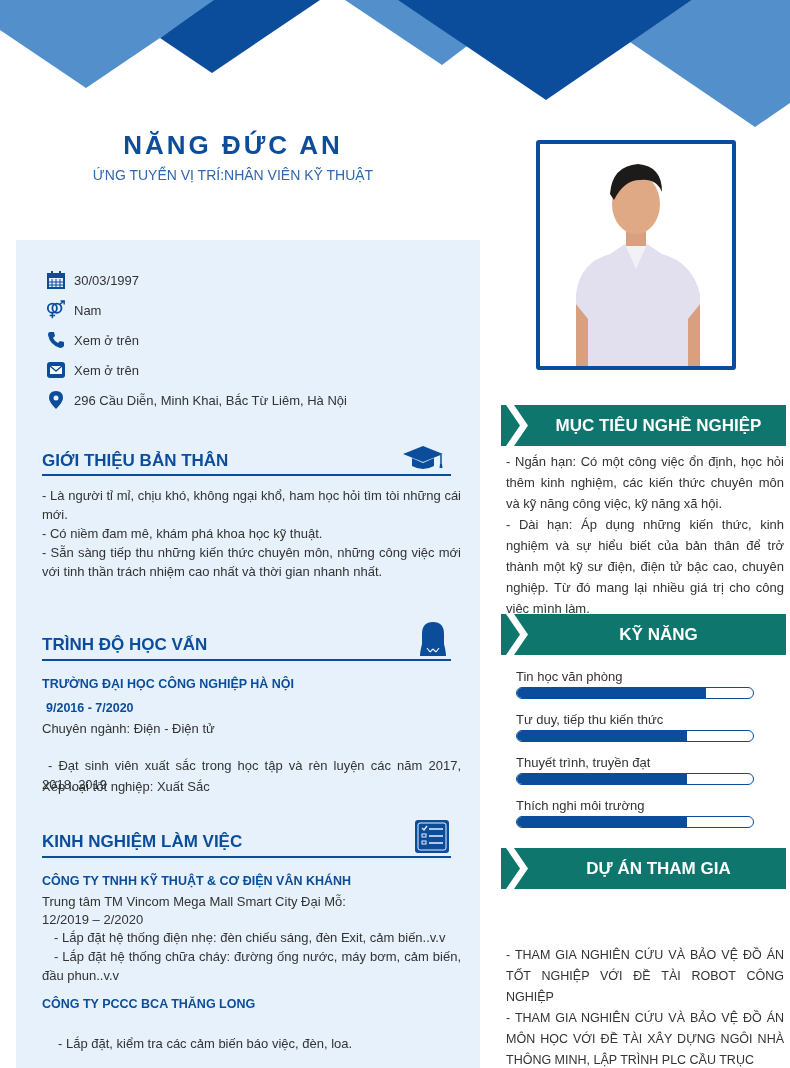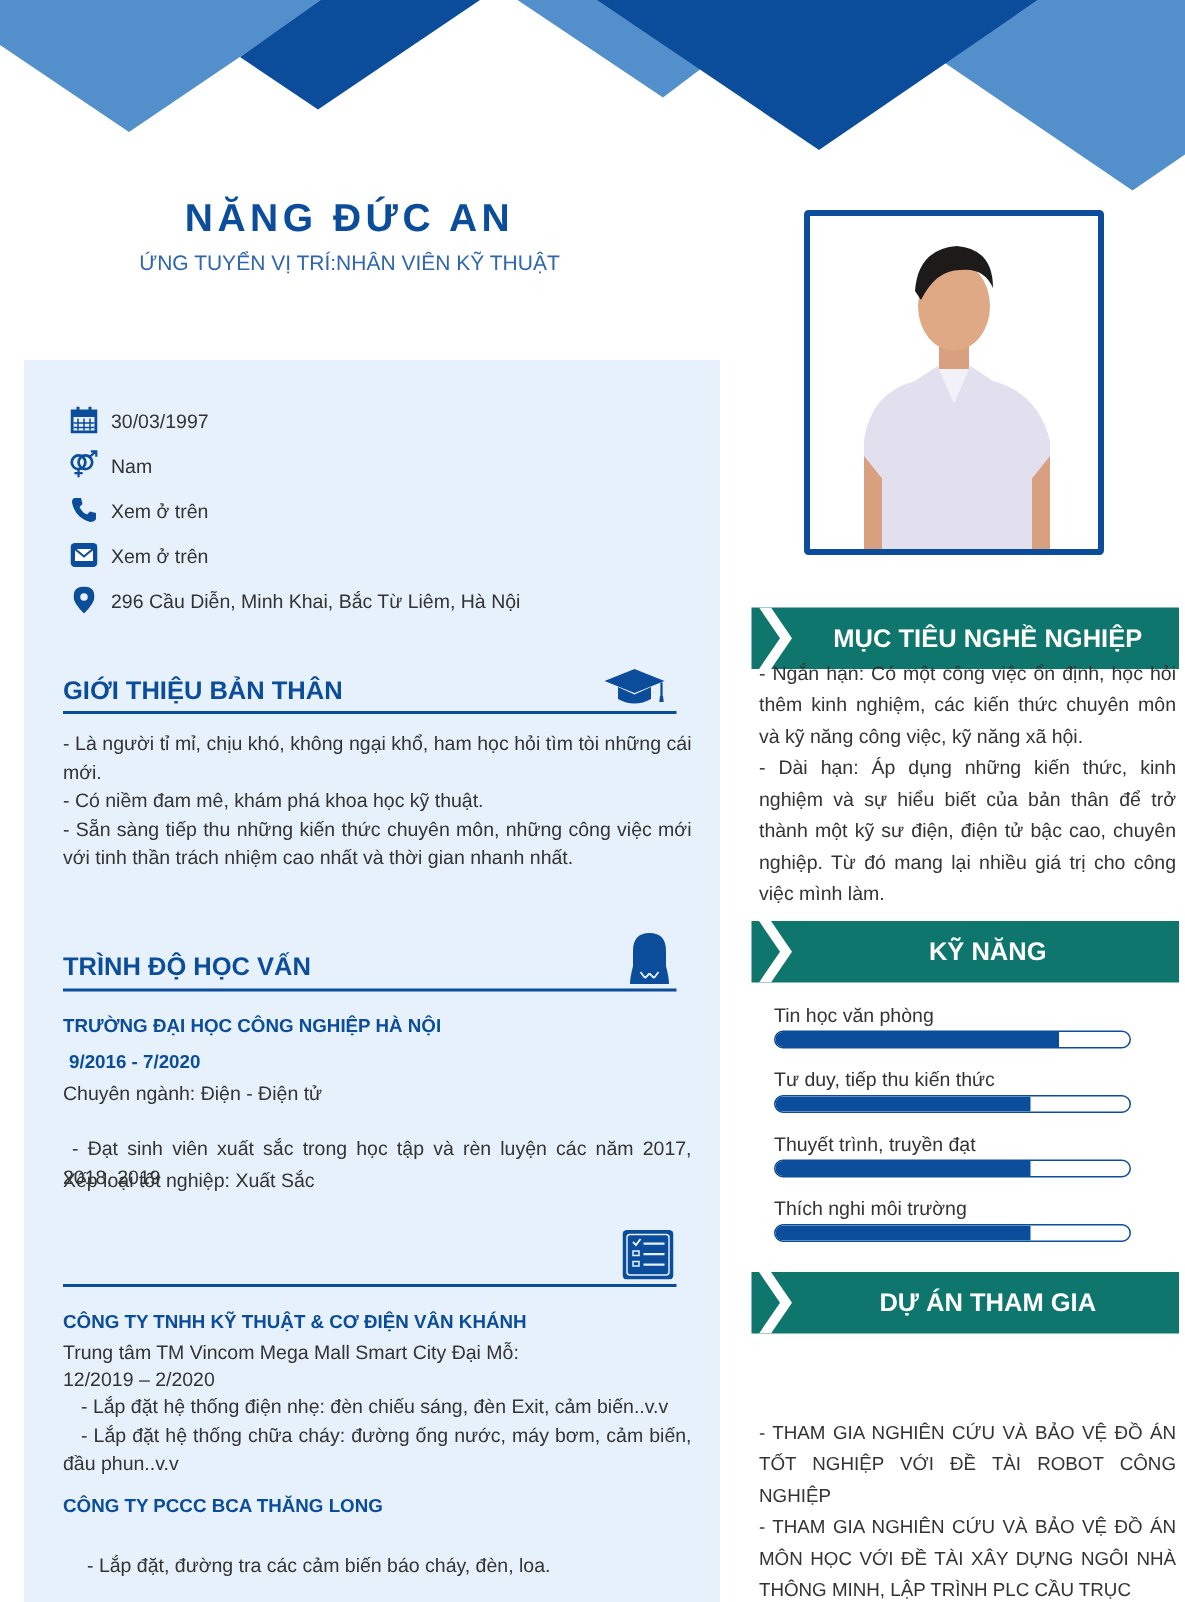--- a/index.html
+++ b/index.html
@@ -131,49 +131,50 @@
         <path d="M7 26 L10 30 M10 30 L13 27 M19 26 L16 30 M16 30 L13 27" stroke="#e6f1fb" stroke-width="1.2" fill="none"></path>
       </svg>
   </div>
   <div class="sec-line" style="top:419px;"></div>
   <div class="sub-title" style="top:437px;">TRƯỜNG ĐẠI HỌC CÔNG NGHIỆP HÀ NỘI</div>
   <div class="sub-title" style="top:461px; left:30px;">9/2016 - 7/2020</div>
   <div class="line" style="top:481px;">Chuyên ngành: Điện - Điện tử</div>
   <div class="line" style="top:499px;margin-top:40px;">Xếp loại tốt nghiệp: Xuất Sắc</div>
   <div class="para" style="top:516px; text-indent:6px;">- Đạt sinh viên xuất sắc trong học tập và rèn luyện  các năm 2017, 2018, 2019</div>
 
+  <div class="sec-title" style="top:592px;">KINH NGHIỆM LÀM VIỆC</div>
   <div class="sec-icon" style="left:399px; top:580px;">
     <svg width="34" height="33" viewBox="0 0 34 33">
         <rect x="0" y="0" width="34" height="33" rx="3" fill="#0b4d9b"></rect>
         <rect x="3" y="3" width="28" height="27" rx="2" fill="none" stroke="#e6f1fb" stroke-width="1"></rect>
         <path d="M7 8 L9 10 L12 6" stroke="#e6f1fb" stroke-width="1.3" fill="none"></path>
         <rect x="7" y="14" width="4" height="3" fill="none" stroke="#e6f1fb" stroke-width="1"></rect>
         <rect x="7" y="21" width="4" height="3" fill="none" stroke="#e6f1fb" stroke-width="1"></rect>
         <path d="M14 9 H28 M14 16 H28 M14 23 H28" stroke="#e6f1fb" stroke-width="1.5"></path>
       </svg>
   </div>
   <div class="sec-line" style="top:616px;"></div>
 
   <div class="sub-title" style="top:634px;">CÔNG TY TNHH KỸ THUẬT &amp; CƠ ĐIỆN VÂN KHÁNH</div>
   <div class="line" style="top:654px;">Trung tâm TM Vincom Mega Mall Smart City Đại Mỗ:</div>
   <div class="line" style="top:672px;">12/2019 – 2/2020</div>
   <div class="line" style="top:690px; left:38px;">-  Lắp đặt hệ thống điện nhẹ: đèn chiếu sáng, đèn Exit, cảm biến..v.v</div>
   <div class="para" style="top:707px; text-indent:12px;">- Lắp đặt hệ thống chữa cháy: đường ống nước, máy bơm, cảm biến, đầu phun..v.v</div>
 
   <div class="sub-title" style="top:757px;">CÔNG TY PCCC BCA THĂNG LONG</div>
-  <div class="line" style="top:796px; left:42px;">- Lắp đặt, đường tra các cảm biến báo cháy, đèn, loa.</div>
+  <div class="line" style="top:796px; left:42px;">- Lắp đặt, kiểm tra các cảm biến báo việc, đèn, loa.</div>
 </div>
 
 <div class="r-header" style="top:405px;">
   <svg class="chev" width="32" height="41" viewBox="0 0 32 41">
       <polygon points="5,0 13,0 27,20.5 13,41 5,41 19,20.5" fill="#ffffff"></polygon>
     </svg>
   <div class="txt">MỤC TIÊU NGHỀ NGHIỆP</div>
 </div>
-<div class="r-para" style="top:438px; white-space:pre-line;">- Ngắn hạn: Có một công việc ổn định, học hỏi thêm kinh nghiệm, các kiến thức chuyên môn và kỹ năng công việc, kỹ năng xã hội.
+<div class="r-para" style="top:451px; white-space:pre-line;">- Ngắn hạn: Có một công việc ổn định, học hỏi thêm kinh nghiệm, các kiến thức chuyên môn và kỹ năng công việc, kỹ năng xã hội.
 - Dài hạn: Áp dụng những kiến thức, kinh nghiệm và sự hiểu biết của bản thân để trở thành một kỹ sư điện, điện tử bậc cao, chuyên nghiệp. Từ đó mang lại nhiều giá trị cho công việc mình làm.</div>
 
 <div class="r-header" style="top:614px;">
   <svg class="chev" width="32" height="41" viewBox="0 0 32 41">
       <polygon points="5,0 13,0 27,20.5 13,41 5,41 19,20.5" fill="#ffffff"></polygon>
     </svg>
   <div class="txt">KỸ NĂNG</div>
 </div>
 
 <div class="skill-label" style="top:669px;">Tin học văn phòng</div>

